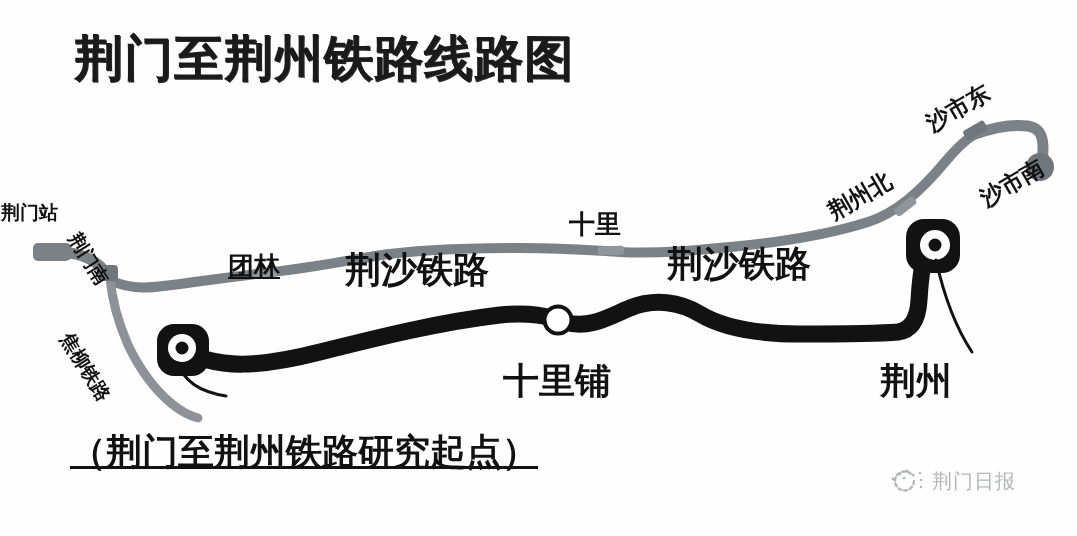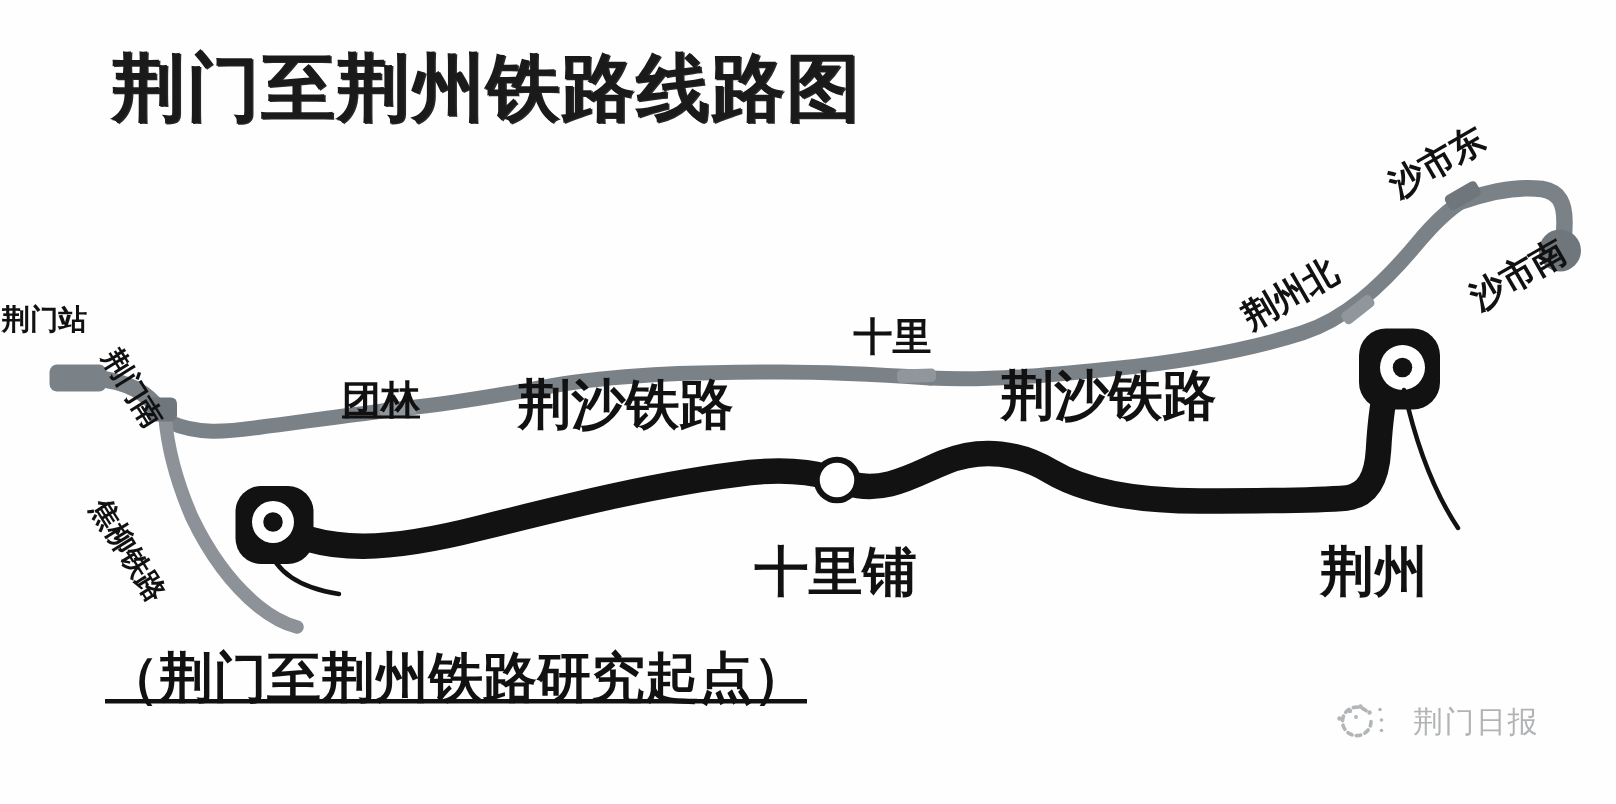--- a/index.html
+++ b/index.html
@@ -63,21 +63,20 @@
     align-items: center;
     gap: 8px;
     opacity: 0.45;
   }
   #watermark .wm-text {
     font-size: 20px;
     color: #555a5e;
     font-weight: normal;
     letter-spacing: 1px;
     font-family: "DejaVu Sans", "Liberation Sans", sans-serif;
-    margin-left: 10px;
   }
   #watermark .wm-icon { display: block; }
 </style>
 </head>
 <body>
 
 <div id="page">
 
   <div id="map-title">荆门至荆州铁路线路图</div>
 

